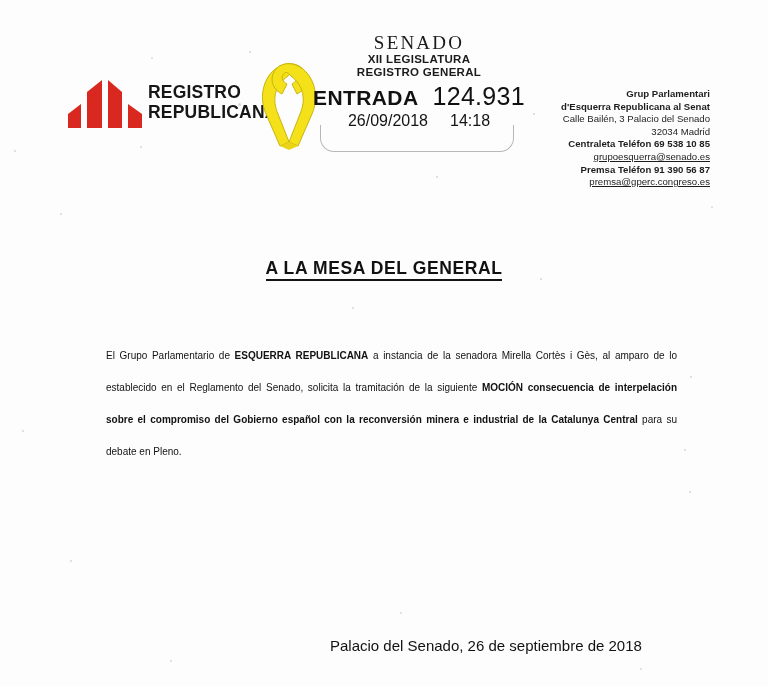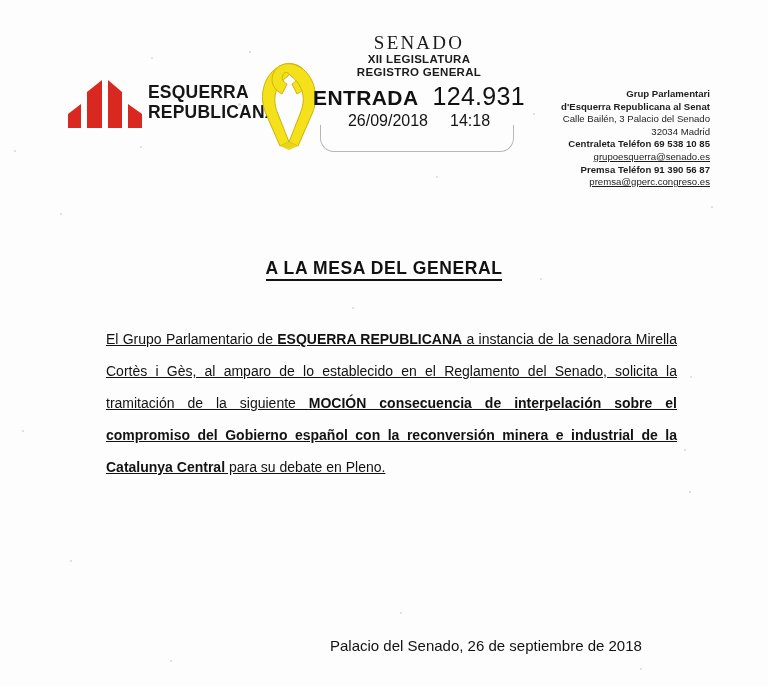--- a/index.html
+++ b/index.html
@@ -169,28 +169,27 @@
     font-size: 17.5px;
     letter-spacing: .6px;
     border-bottom: 2px solid #141414;
     padding-bottom: 1px;
     color: #111;
   }
 
   .body-text {
     position: absolute;
     left: 106px;
-    top: 323px;
+    top: 340px;
     width: 571px;
     text-align: justify;
     font-family: "Liberation Sans", sans-serif;
-    font-size: 14px;
+    font-size: 10px;
     line-height: 32px;
     color: #121212;
-    text-decoration: underline;
   }
   .body-text b { font-weight: bold; }
 
   .footer-line {
     position: absolute;
     left: 330px;
     top: 637px;
     font-family: "Liberation Sans", sans-serif;
     font-size: 15px;
     color: #121212;
@@ -227,21 +226,21 @@
     <div class="erc-logo">
       <svg width="80" height="52" viewBox="0 0 80 52" aria-hidden="true">
         <path d="M2 52 L2 38 L15 28 L15 52 Z" fill="#d9281f"></path>
         <path d="M21 52 L21 16 L36 4 L36 52 Z" fill="#d9281f"></path>
         <path d="M42 52 L42 4 L56 16 L56 52 Z" fill="#d9281f"></path>
         <path d="M62 52 L62 28 L76 38 L76 52 Z" fill="#d9281f"></path>
       </svg>
     </div>
 
     <div class="erc-wordmark">
-      <div>ESQUERRA</div>
+      <div>REGISTRO</div>
       <div>REPUBLICANA</div>
     </div>
 
     <div class="ribbon">
       <svg width="62" height="96" viewBox="0 0 62 96" aria-hidden="true">
         <g fill="#f5e119" stroke="#c9b40e" stroke-width="1">
           <path d="M30 20 C16 30 14 44 20 58 L31 86 L22 90 L8 58 C0 40 6 18 22 10 C32 5 44 8 48 18 C51 26 47 34 39 38 L34 28 C38 26 40 22 38 19 C36 15 33 16 30 20 Z"></path>
           <path d="M33 20 C46 30 48 44 42 58 L31 86 L40 90 L54 58 C62 40 56 18 40 10 C30 5 19 8 15 18 C12 26 16 34 24 38 L29 28 C25 26 23 22 25 19 C27 15 30 16 33 20 Z"></path>
         </g>
         <path d="M22 90 L31 86 L40 90 L31 94 Z" fill="#e9d417"></path>

